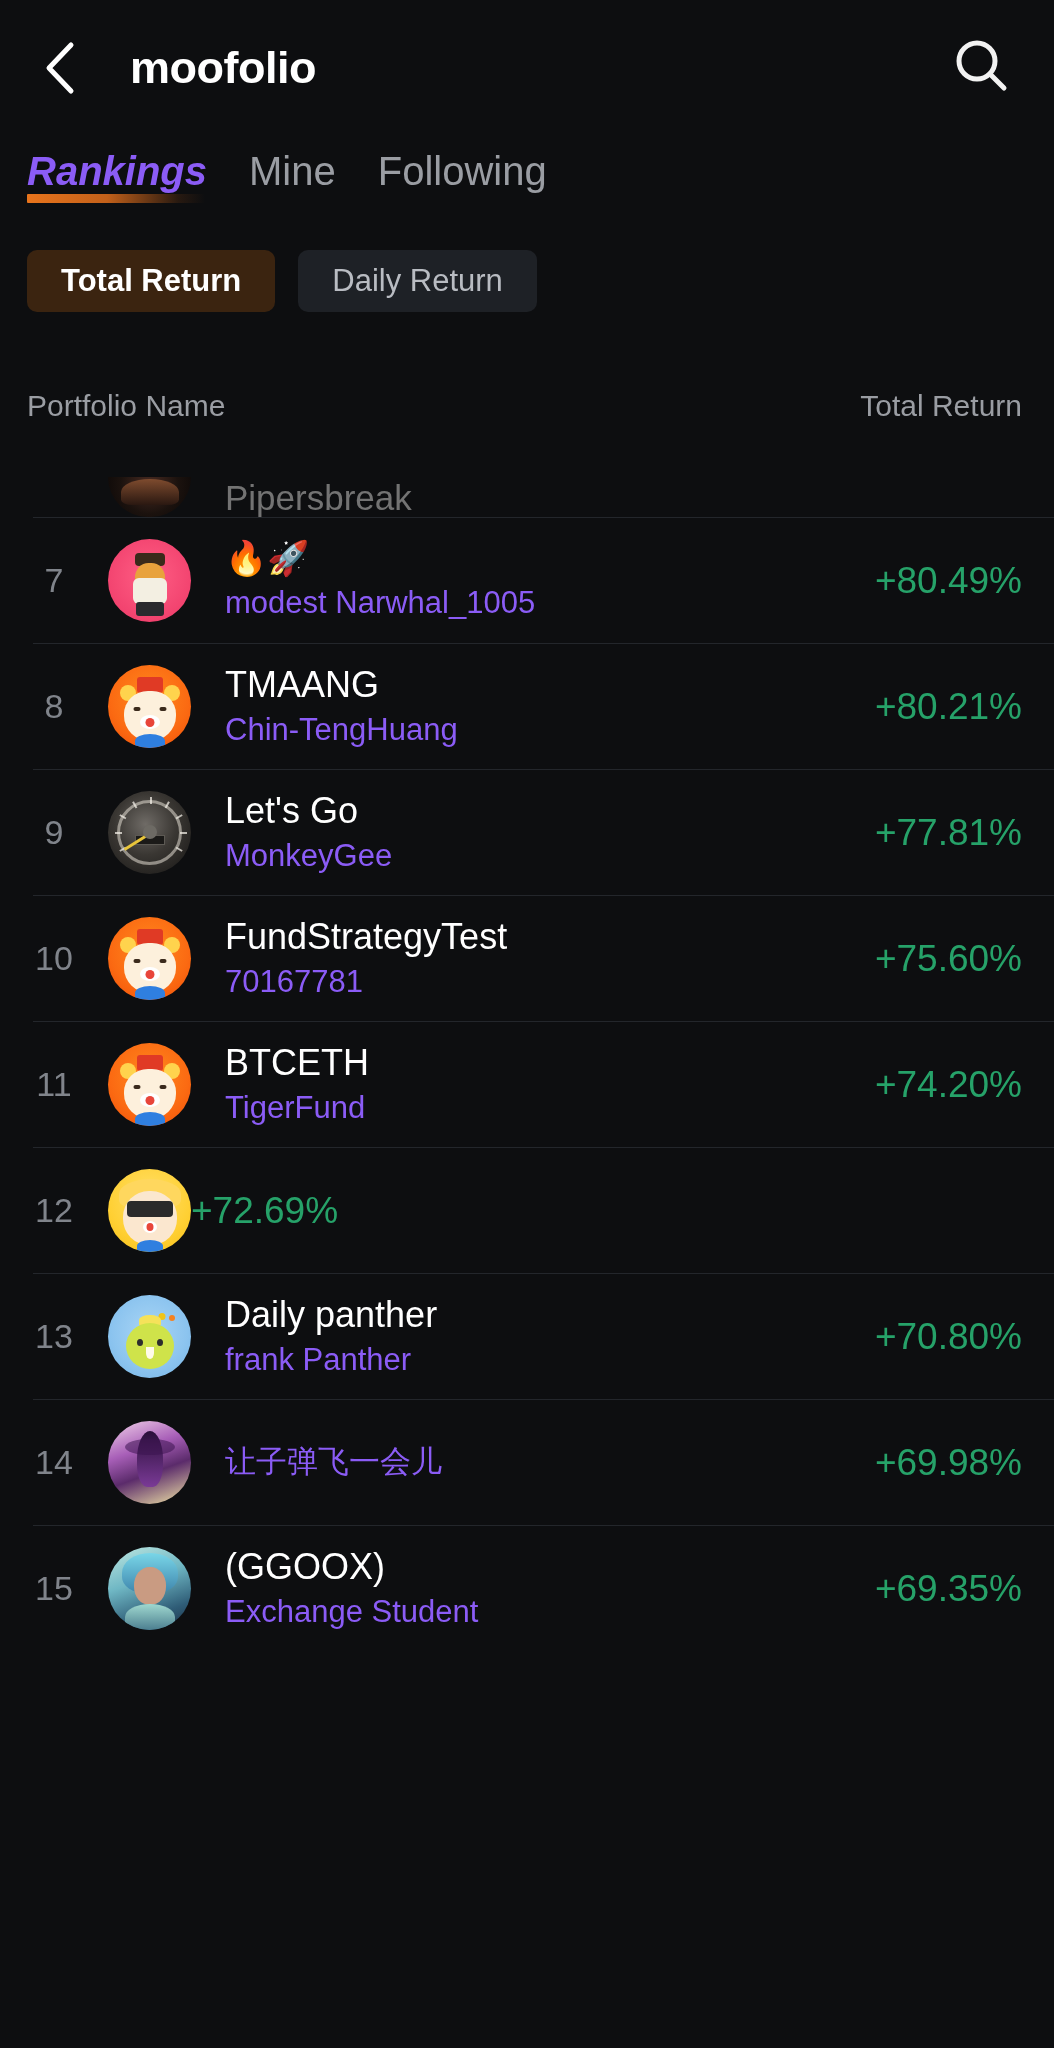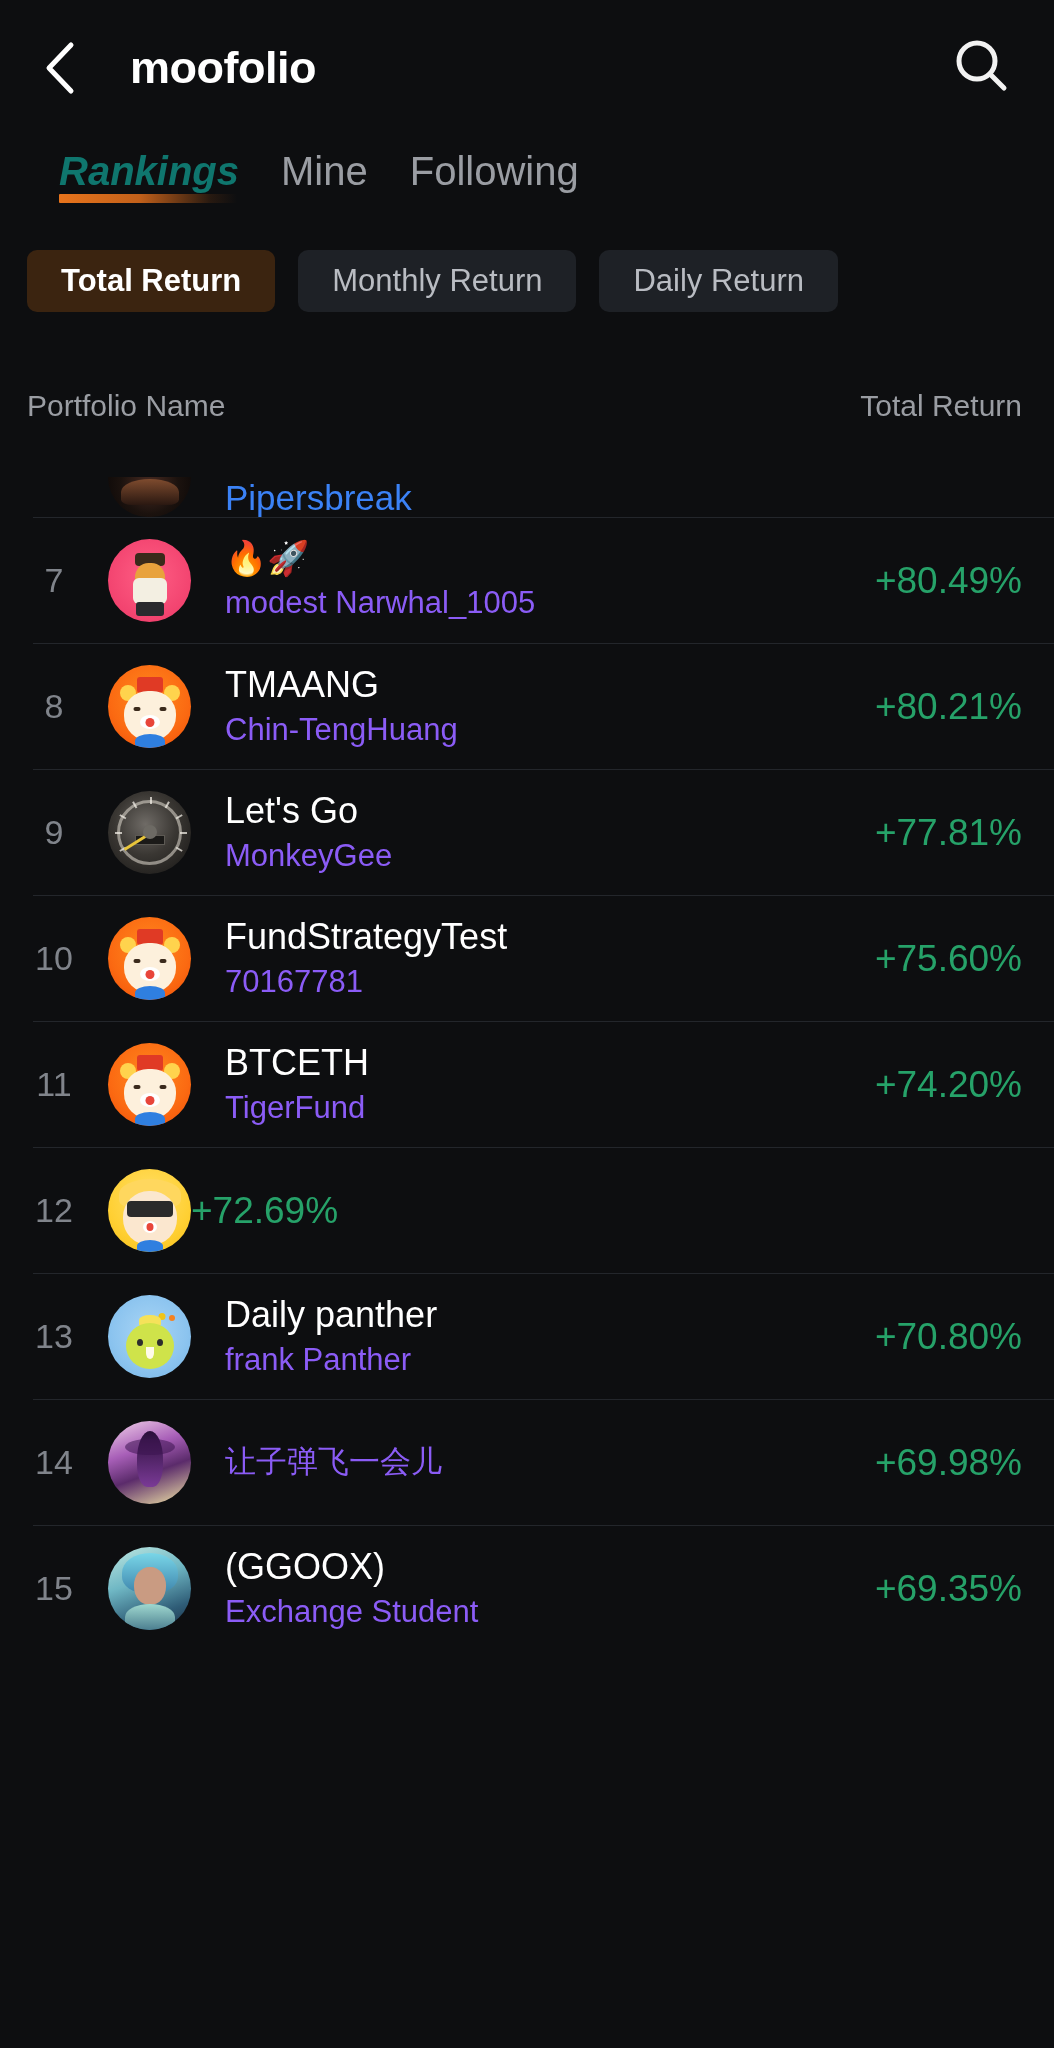--- a/index.html
+++ b/index.html
@@ -20,21 +20,21 @@
   .back-btn svg { display:block; }
   .app-title {
     font-size:45px; font-weight:700; color:#ffffff; letter-spacing:-0.5px;
     margin-left:38px; flex:1 1 auto; line-height:1;
   }
   .search-btn { width:66px; height:66px; display:flex; align-items:center; justify-content:center; cursor:pointer; flex:0 0 auto; }
 
   
   .tabs { display:flex; align-items:flex-end; gap:42px; padding:0 0 0 27px; height:68px; }
   .tab { position:relative; font-size:40px; color:#9a9da3; line-height:1; padding-bottom:12px; cursor:pointer; white-space:nowrap; }
-  .tab.active { color:#0f766e; font-weight:700; font-style:italic;margin-left:32px; }
+  .tab.active { color:#8b5cf6; font-weight:700; font-style:italic; }
   .tab.active::after {
     content:""; position:absolute; left:0; right:2px; bottom:0; height:9px;
     background:linear-gradient(90deg,#e8741c 0%, #c2601a 45%, rgba(120,60,18,0.25) 85%, rgba(13,14,16,0) 100%);
     border-radius:1px;
   }
 
   
   .chips { display:flex; gap:23px; padding:47px 0 0 27px; }
   .chip {
     height:62px; display:flex; align-items:center; justify-content:center;
@@ -64,21 +64,21 @@
   .avatar {
     width:83px; height:83px; border-radius:50%; flex:0 0 auto; overflow:hidden;
     position:relative; background:#222;
   }
   .row.partial .avatar { height:40px; border-radius:0 0 42px 42px; align-self:flex-end; }
   .names { margin-left:34px; display:flex; flex-direction:column; justify-content:center; gap:10px; flex:1 1 auto; min-width:0; }
   .pname { font-size:36px; color:#ffffff; line-height:1.05; white-space:nowrap; }
   .pname.emoji { font-size:34px; }
   .uname { font-size:31px; color:#8b5cf6; line-height:1.05; white-space:nowrap; }
   .row.partial .names { gap:0; }
-  .row.partial .pname { color:#3b82f6; font-size:35px; }
+  .row.partial .pname { color:#737373; font-size:35px; }
   .ret { font-size:37px; color:#26a269; line-height:1; white-space:nowrap; flex:0 0 auto; }
 
   
   .av-dark   { background:radial-gradient(circle at 50% 20%, #4a2b22 0%, #1b120e 55%, #090606 100%); }
   .av-pink   { background:radial-gradient(circle at 50% 45%, #ff5f85 0%, #f2436f 70%, #e02f5d 100%); }
   .av-orange { background:radial-gradient(circle at 50% 40%, #ff8a1f 0%, #fb6a12 60%, #ef4d08 100%); }
   .av-gauge  { background:radial-gradient(circle at 45% 40%, #6f6b66 0%, #3a3733 45%, #141312 100%); }
   .av-yellow { background:radial-gradient(circle at 50% 35%, #ffe06a 0%, #ffd034 60%, #f7bf16 100%); }
   .av-blue   { background:radial-gradient(circle at 50% 45%, #a9d5f5 0%, #8cc4ef 60%, #74b4e6 100%); }
   .av-purple { background:linear-gradient(160deg,#f3d4ea 0%, #a85fb8 35%, #5b2b6b 60%, #f4e9a8 100%); }
@@ -169,23 +169,20 @@
       <span>Mine</span>
     </div>
     <div class="tab">
       <span>Following</span>
     </div>
   </div>
 
   <div class="chips">
     <div class="chip active">
       <span>Total Return</span>
-    </div>
-    <div class="chip">
-      <span>Monthly Return</span>
     </div>
     <div class="chip">
       <span>Daily Return</span>
     </div>
   </div>
 
   <div class="col-head">
     <span>Portfolio Name</span>
     <span>Total Return</span>
   </div>

